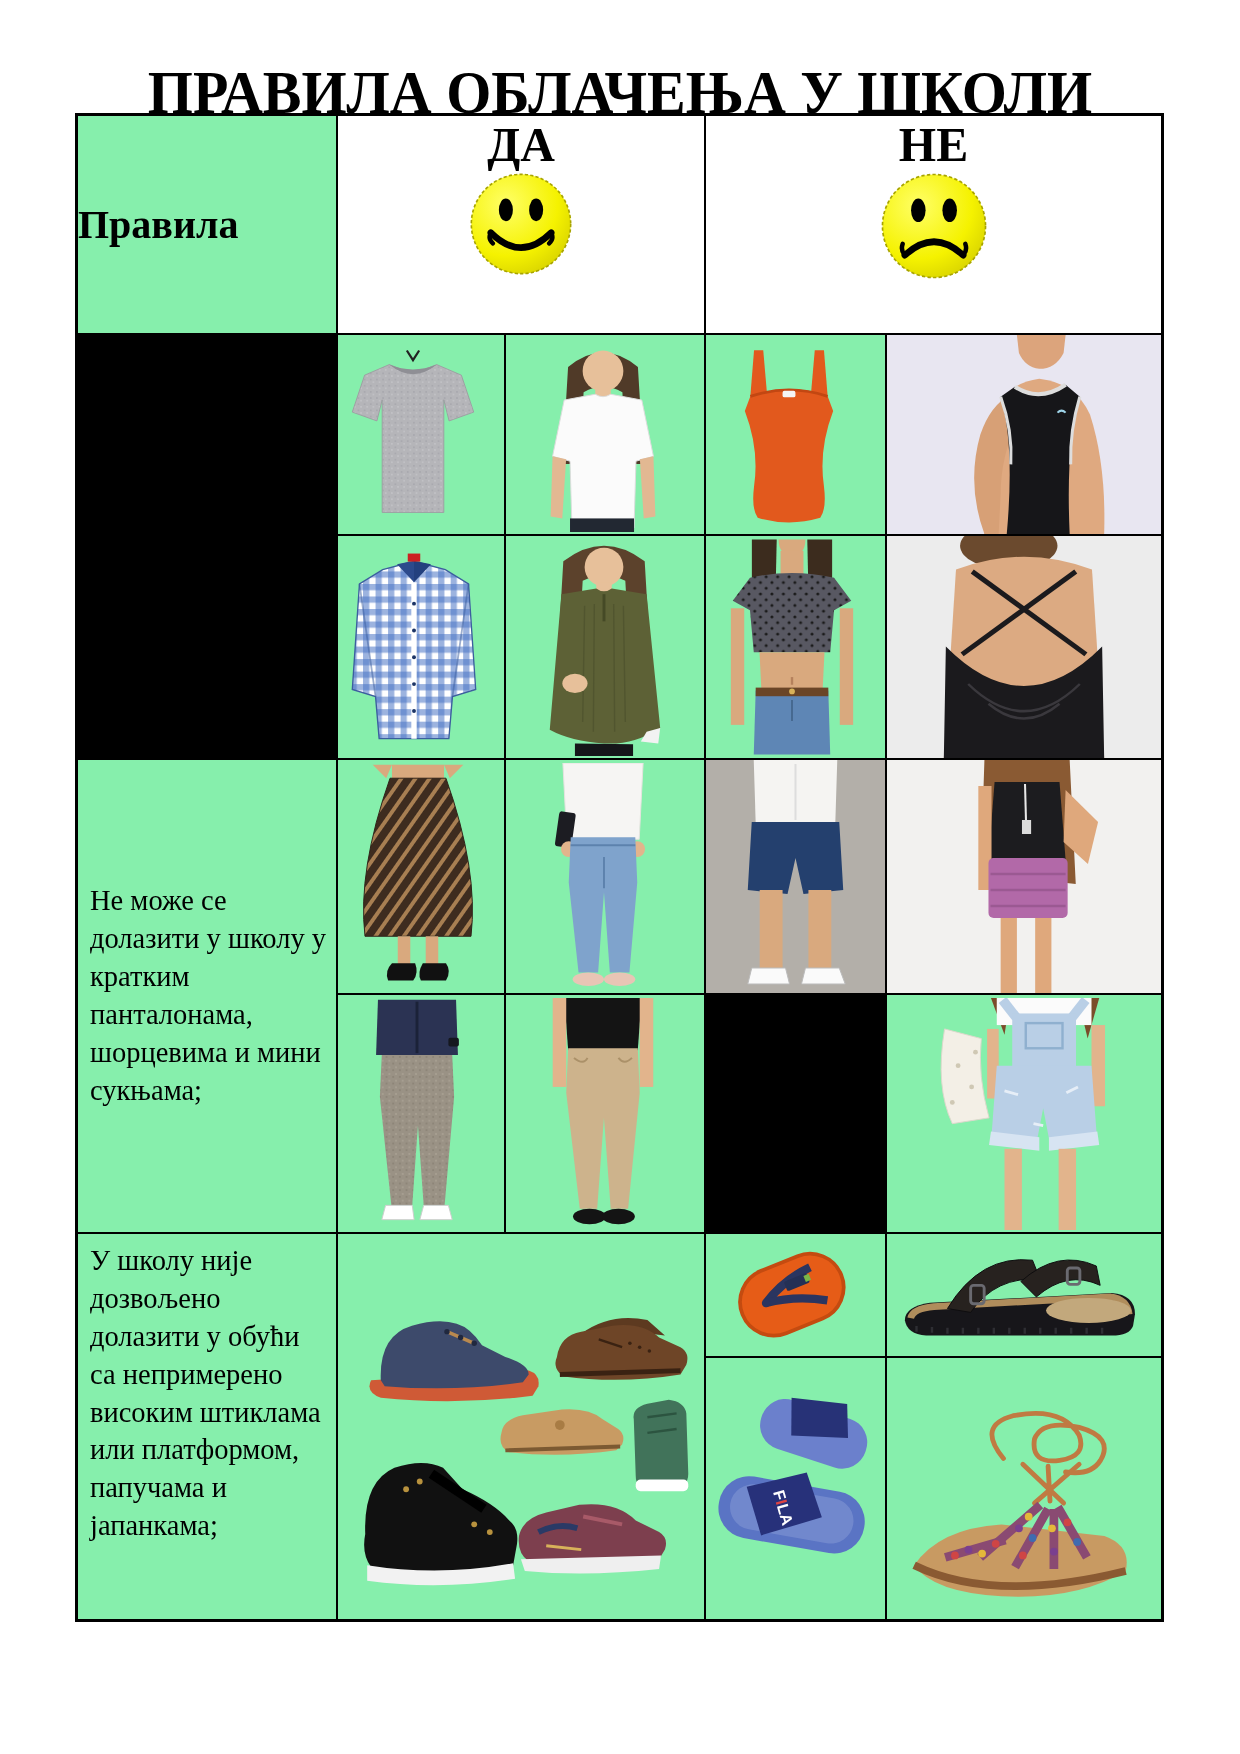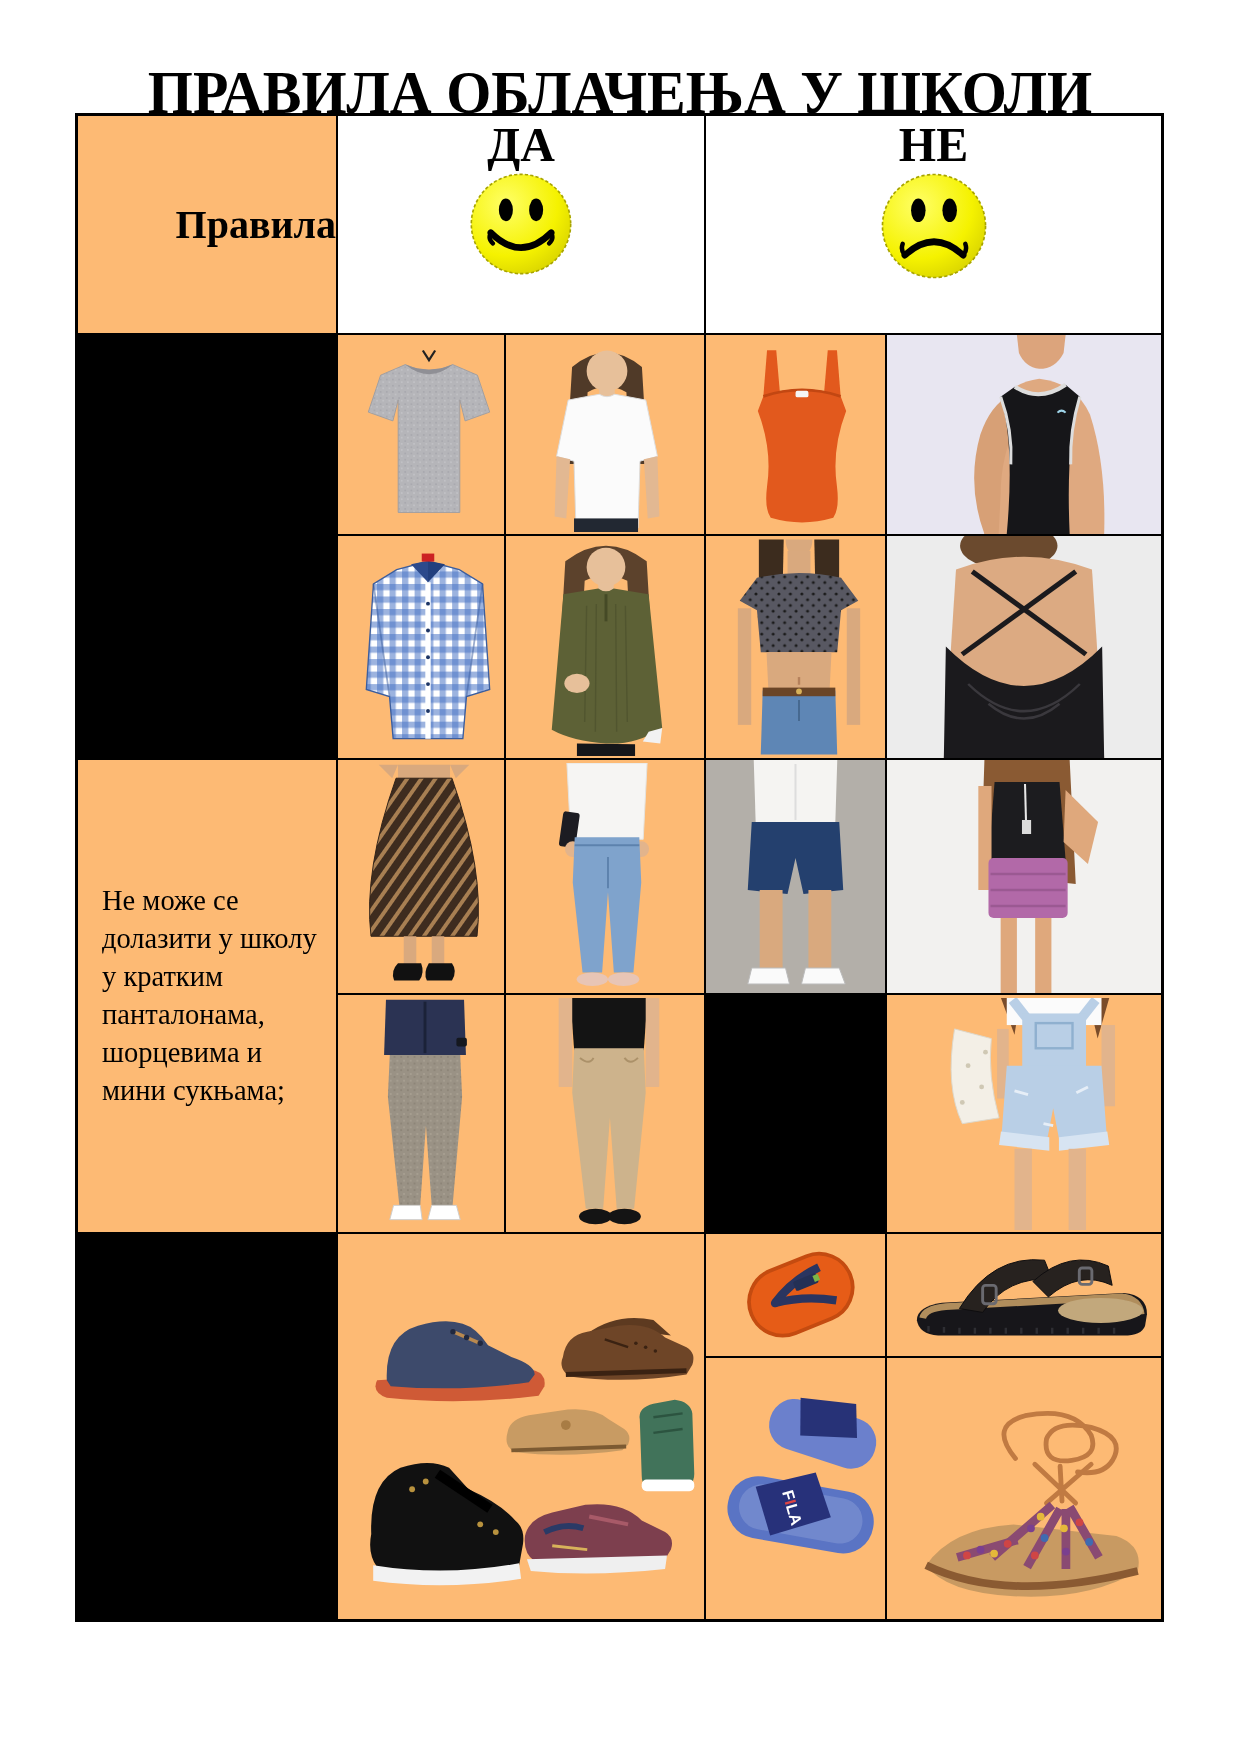--- a/index.html
+++ b/index.html
@@ -12,25 +12,25 @@
     font-size:58px;font-weight:bold;letter-spacing:0px;white-space:nowrap;
     transform:scaleY(1.06);transform-origin:top center;
   }
   .tbl{
     position:absolute;left:75px;top:113px;
     display:grid;
     grid-template-columns:258px 166px 198px 179px 274px;
     grid-template-rows:217px 199px 222px 233px 237px 122px 261px;
     gap:2px;background:#000;border:3px solid #000;
   }
-  .cell{background:#fdba74;overflow:hidden;display:flex;align-items:center;justify-content:flex-end;}
+  .cell{background:#86efac;overflow:hidden;display:flex;align-items:center;justify-content:flex-start;}
   .txtcell{display:block;}
   .rule-text{font-size:28.5px;line-height:1.33;padding:8px 4px 0 12px;}
   .vcenter{display:flex;align-items:center;}
-  .vcenter .rule-text{padding-top:0;margin-left:12px;}
+  .vcenter .rule-text{padding-top:0;}
   .hdr-rules{font-size:40px;font-weight:bold;}
   .hdr-col{display:flex;flex-direction:column;align-items:center;justify-content:flex-start;padding-top:4px;background:#fff;}
   .hdr-label{font-size:48px;font-weight:bold;line-height:1.05;}
   svg{display:block;}
   text{font-family:"Liberation Sans","DejaVu Sans",sans-serif;}
 </style>
 </head>
 <body>
 
 <svg width="0" height="0" style="position:absolute" aria-hidden="true">
@@ -307,20 +307,23 @@
       <rect x="102" y="32" width="12" height="72" fill="#e2b48c"></rect>
       <path d="M112 70 L210 70 L216 150 L168 156 L160 114 L152 156 L106 150 Z" fill="#b9cfe6"></path>
       <path d="M120 96 l14 4 M196 92 l-12 6 M150 130 l10 2" stroke="#e6eef7" stroke-width="3"></path>
       <path d="M106 138 L156 144 L156 158 L104 152 Z" fill="#d7e4f2"></path>
       <path d="M166 144 L216 138 L218 152 L166 158 Z" fill="#d7e4f2"></path>
       <rect x="120" y="156" width="18" height="84" fill="#e2b48c"></rect>
       <rect x="176" y="156" width="18" height="84" fill="#e2b48c"></rect>
     </svg>
   </div>
 
+  <div class="cell txtcell" style="grid-area:6/1/8/2">
+    <div class="rule-text">У школу није дозвољено долазити у обући са непримерено високим штиклама или платформом, папучама и јапанкама;</div>
+  </div>
 
   <div class="cell" style="grid-area:6/2/8/4" title="assorted-closed-shoes-collection">
     <svg width="360" height="372" viewBox="0 0 370 380">
 
       <path d="M34 142 L196 132 Q208 136 206 148 L200 158 Q120 168 44 160 Q28 154 34 142 Z" fill="#cf5a36"></path>
       <path d="M44 142 Q42 96 76 86 Q104 78 122 84 Q136 88 148 106 L172 118 Q196 126 196 136 L190 144 Q120 154 48 148 Z" fill="#3d4a6b"></path>
       <path d="M112 92 L140 104" stroke="#b9894f" stroke-width="3.5"></path>
       <circle cx="112" cy="92" r="2.8" fill="#20283f"></circle>
         <circle cx="126" cy="98" r="2.8" fill="#20283f"></circle>
         <circle cx="140" cy="104" r="2.8" fill="#20283f"></circle>

